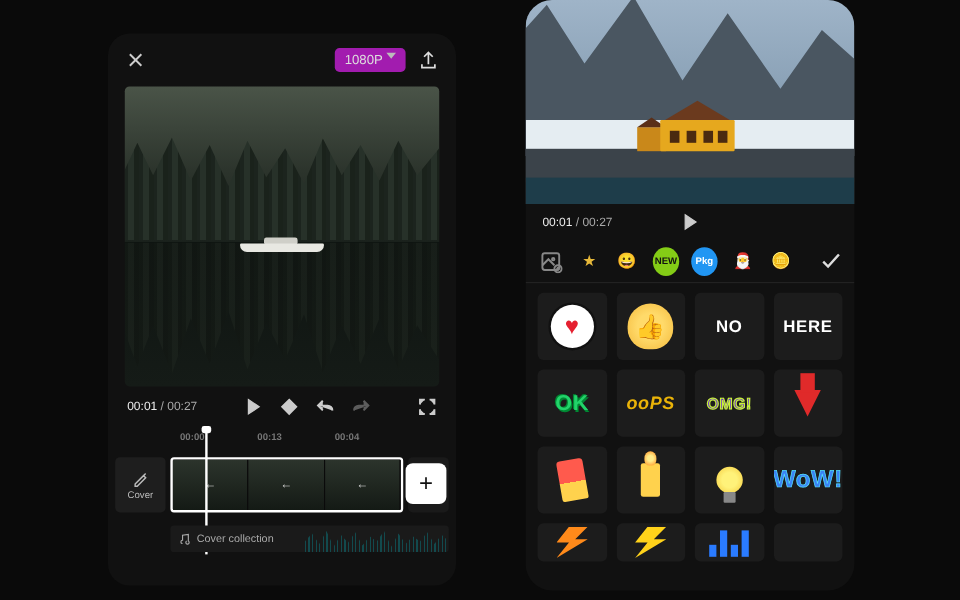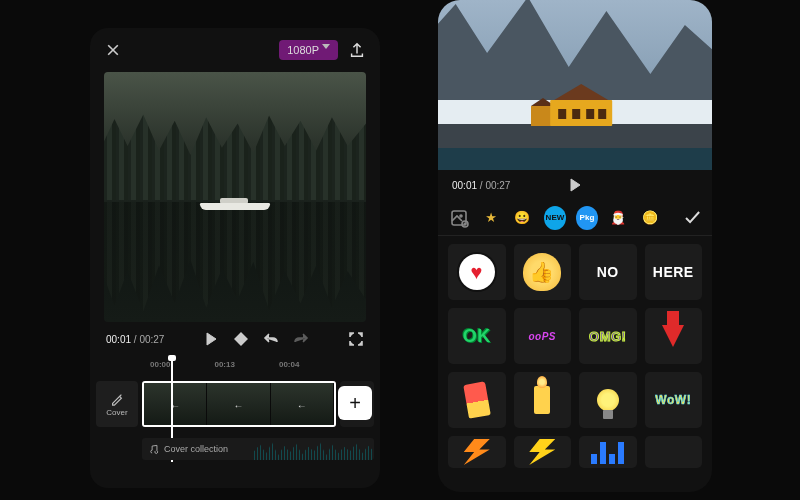--- a/index.html
+++ b/index.html
@@ -19,21 +19,21 @@
     overflow: hidden;
   }
   .phone.left { left: 90px; top: 28px; width: 290px; height: 460px; }
   .phone.right { left: 438px; top: 0px; width: 274px; height: 492px; border-radius: 22px; }
 
   
   .topbar { height: 44px; display:flex; align-items:center; justify-content:space-between; padding: 0 14px; }
   .close-x { width:18px; height:18px; display:flex; align-items:center; justify-content:center; cursor:pointer; }
   .close-x svg { width:16px; height:16px; stroke:#ccc; stroke-width:2; }
   .top-actions { display:flex; align-items:center; gap:10px; }
-  .res-btn { background:#701a75; border-radius:4px; padding:4px 8px; font-size:11px; color:#ddd; display:flex; align-items:flex-start; gap:3px; cursor:pointer; }
+  .res-btn { background:#a21caf; border-radius:4px; padding:4px 8px; font-size:11px; color:#ddd; display:flex; align-items:flex-start; gap:3px; cursor:pointer; }
   .caret-down { width:0; height:0; border-left:4px solid transparent; border-right:4px solid transparent; border-top:5px solid #bbb; }
   .export-ico { width:18px; height:18px; cursor:pointer; }
   .export-ico svg { stroke:#ddd; stroke-width:1.6; fill:none; }
 
   .preview {
     margin: 0 14px;
     height: 250px;
     border-radius:4px;
     background: linear-gradient(180deg,#4a5448 0%, #2c342c 28%, #1a211c 52%, #0e1411 52%, #151b17 100%);
     position:relative; overflow:hidden;
@@ -85,49 +85,49 @@
   .shed { position:absolute; bottom:44px; left:34%; width:24px; height:20px; background:#c9881a; }
   .shed::before{content:"";position:absolute;bottom:20px;left:0;width:0;height:0;border-left:12px solid transparent;border-right:12px solid transparent;border-bottom:8px solid #5a2f18;}
 
   .rplay-row { height:30px; display:flex; align-items:center; padding:0 14px; font-size:10px; color:#aaa; position:relative; }
   .rplay-row .time span.cur{color:#eee;}
   .rplay-row .play-center{ position:absolute; left:50%; transform:translateX(-50%); }
 
   .cat-row { height:36px; display:flex; align-items:center; padding:0 10px; gap:10px; border-bottom:1px solid #222; }
   .cat { width:24px; height:24px; border-radius:50%; display:flex; align-items:center; justify-content:center; font-size:13px; cursor:pointer; }
   .cat.gallery svg{stroke:#888; fill:none; stroke-width:1.6;}
-  .cat.new{ background:#0ea5e9; color:#111; font-size:8px; font-weight:700; }
+  .cat.new{ background:#84cc16; color:#111; font-size:8px; font-weight:700; }
   .cat.blue{ background:#2196f3; color:#fff; font-size:8px; font-weight:700;}
   .spacer{flex:1;}
   .confirm{ width:22px; height:22px; cursor:pointer; }
   .confirm svg{stroke:#ddd; stroke-width:2; fill:none;}
 
   .grid { padding:8px 10px; display:grid; grid-template-columns: repeat(4,1fr); gap:8px; }
   .cell { background:#1c1c1c; border-radius:5px; height:56px; display:flex; align-items:center; justify-content:center; cursor:pointer; font-family: Impact, 'Arial Black', sans-serif; font-weight:900; letter-spacing:.5px; position:relative; overflow:hidden; }
   .cell.partial { height:32px; }
 
   
   .stk-heart{background:#fff;border-radius:50%;width:36px;height:36px;display:flex;align-items:center;justify-content:center;box-shadow:0 0 0 2px #111;}
   .stk-heart span{color:#e52030;font-size:20px;}
   .stk-thumb{background:radial-gradient(circle,#ffda6a 40%,#f4b93a 100%);width:38px;height:38px;border-radius:50% 50% 45% 45%;display:flex;align-items:center;justify-content:center;font-size:20px;}
   .burst{position:relative;color:#fff;font-size:14px;}
   .burst.red{color:#fff;}
   .burst.red::before{content:"";position:absolute;inset:-10px -14px;background:#e03030;clip-path:polygon(50% 0,62% 30%,95% 20%,72% 48%,100% 60%,66% 66%,78% 100%,50% 76%,22% 100%,34% 66%,0 60%,28% 48%,5% 20%,38% 30%);z-index:-1;}
   .burst.orange::before{content:"";position:absolute;inset:-9px -13px;background:#ff7a1a;clip-path:polygon(50% 0,62% 30%,95% 20%,72% 48%,100% 60%,66% 66%,78% 100%,50% 76%,22% 100%,34% 66%,0 60%,28% 48%,5% 20%,38% 30%);z-index:-1;}
   .txt-ok{color:#22d36a;font-size:18px;text-shadow:1px 1px 0 #083, -1px -1px 0 #083;}
-  .txt-oops{color:#d946ef;font-size:10px;font-style:italic;}
+  .txt-oops{color:#eab308;font-size:15px;font-style:italic;}
   .txt-omg{color:#6a2bd6;font-size:13px;text-shadow:0 0 0 2px #fff; -webkit-text-stroke:1px #c7f23a;}
   .arrow-down{width:0;height:0;border-left:11px solid transparent;border-right:11px solid transparent;border-top:22px solid #e02a2a;position:relative;}
   .arrow-down::before{content:"";position:absolute;top:-36px;left:-6px;width:12px;height:16px;background:#e02a2a;}
   .eraser{width:22px;height:34px;background:linear-gradient(180deg,#ff5a4d 0 55%,#ffd24d 55% 100%);border-radius:3px 3px 2px 2px;transform:rotate(-10deg);}
   .lighter{width:16px;height:28px;background:#ffd24d;border-radius:2px;position:relative;}
   .lighter::before{content:"";position:absolute;top:-10px;left:3px;width:10px;height:12px;background:radial-gradient(circle,#ffec8a 30%,#ff8a1a 100%);border-radius:50% 50% 40% 40%;}
   .bulb{width:22px;height:22px;background:radial-gradient(circle,#fff27a 40%,#f4c93a 100%);border-radius:50%;position:relative;}
   .bulb::after{content:"";position:absolute;bottom:-8px;left:6px;width:10px;height:9px;background:#888;border-radius:1px;}
-  .txt-wow{color:#fde047;font-size:12px;-webkit-text-stroke:.6px #54e0ff;}
+  .txt-wow{color:#3b82f6;font-size:20px;-webkit-text-stroke:.6px #54e0ff;}
   .bolt{width:26px;height:26px;background:#ff8a1a;clip-path:polygon(40% 0,100% 0,60% 40%,100% 40%,0 100%,40% 50%,0 50%);}
   .bolt.yellow{background:#ffd21a; filter:drop-shadow(0 0 2px #e03030);}
   .bars{display:flex;gap:3px;align-items:flex-end;height:24px;}
   .bars span{width:6px;background:#2a7bff;}
 </style>
 </head>
 <body>
 
 <div class="phone left">
   <div class="topbar">

